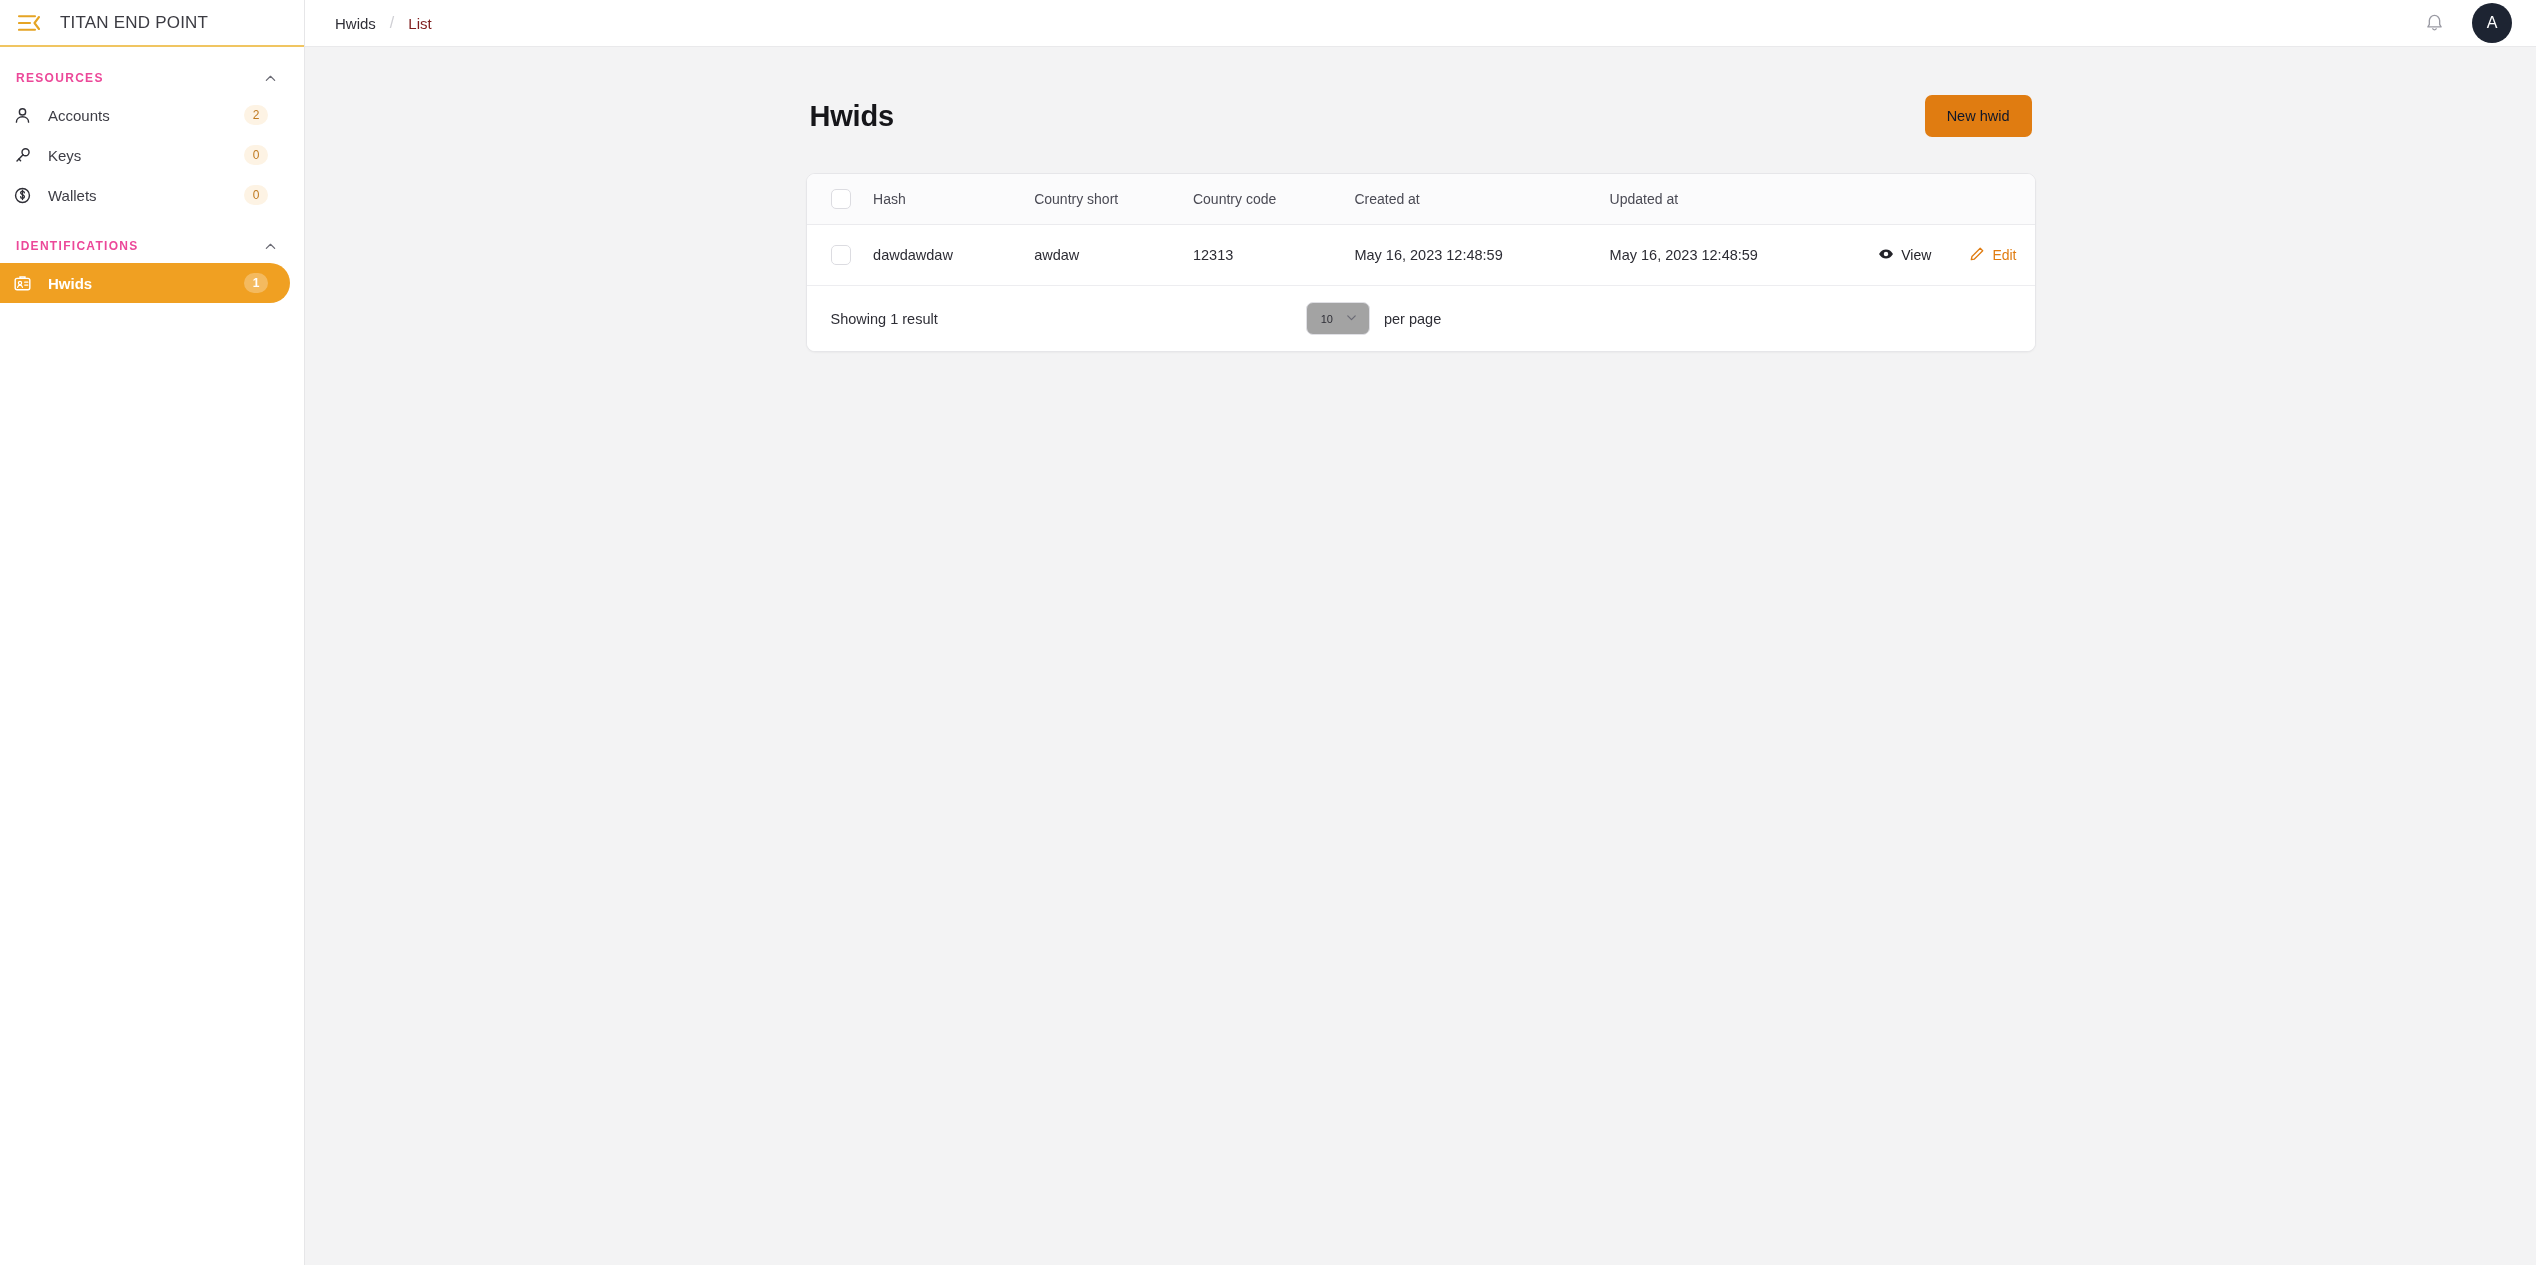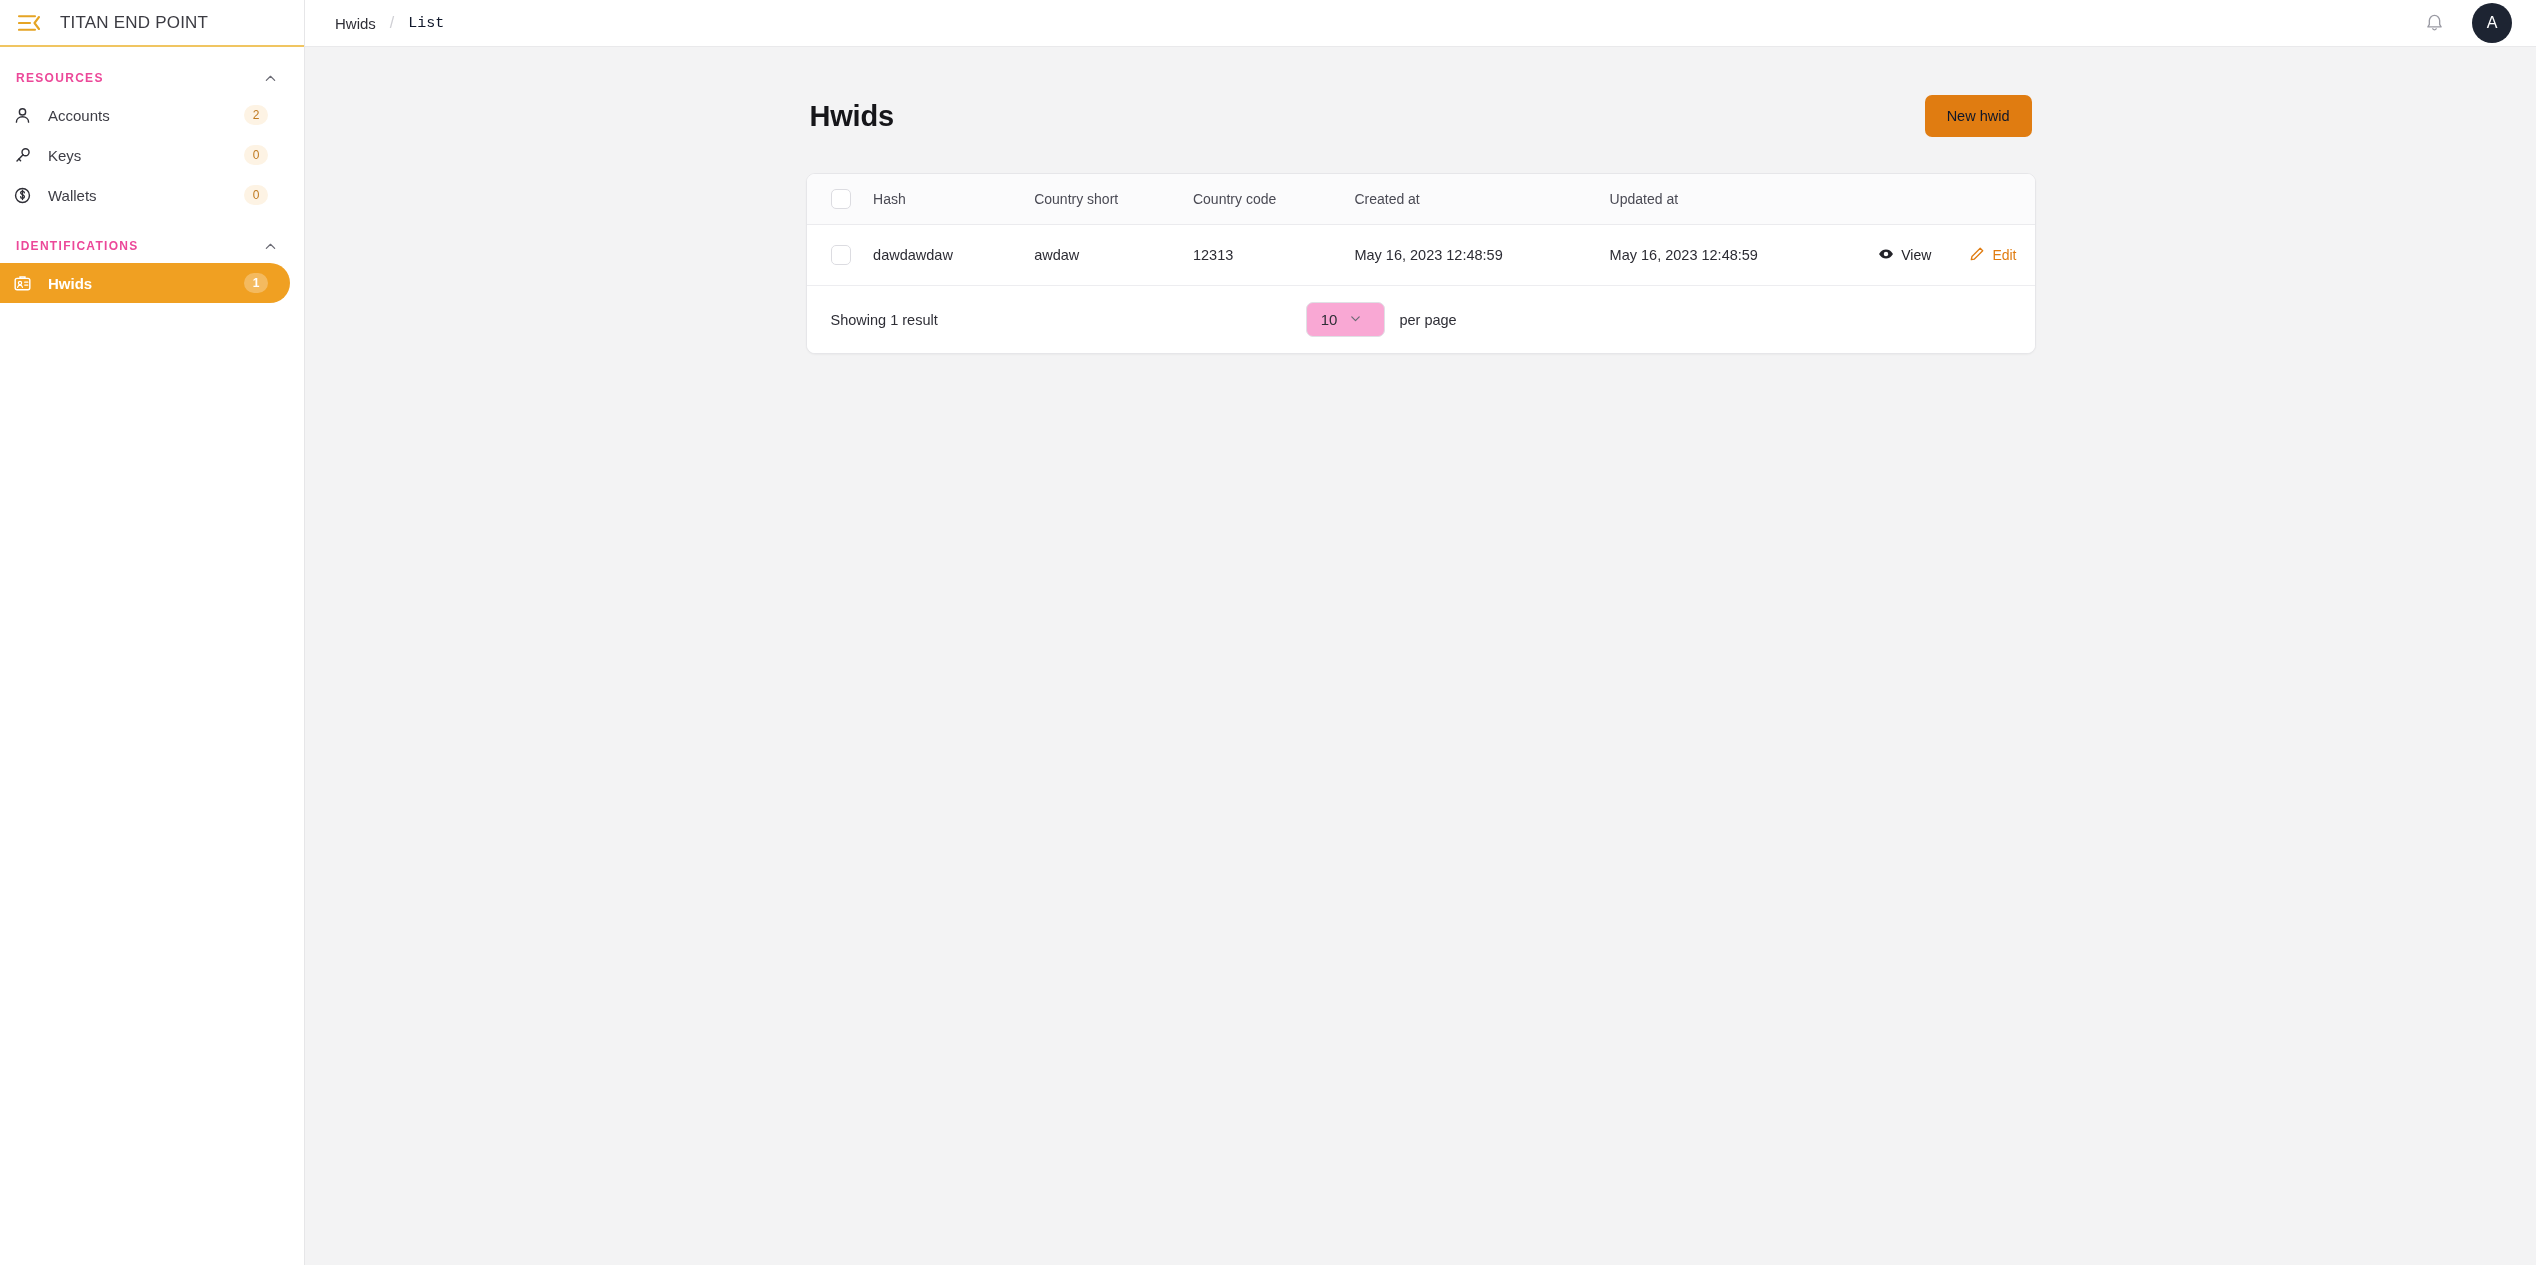--- a/index.html
+++ b/index.html
@@ -104,21 +104,21 @@
     height: 47px;
     background: #ffffff;
     border-bottom: 1px solid #e9e9eb;
     display: flex;
     align-items: center;
     padding: 0 24px 0 30px;
   }
   .breadcrumb { display: flex; align-items: center; gap: 14px; font-size: 15px; }
   .crumb-cur { color: #2f2f37; }
   .crumb-sep { color: #cfcfd4; font-size: 16px; }
-  .crumb-sub { color: #0f172a; font-family: Liberation Mono, monospace; }
+  .crumb-sub { color: #7f1d1d; }
   .topbar-spacer { flex: 1; }
   .topbar-actions { display: flex; align-items: center; gap: 26px; }
   .bell { width: 22px; height: 22px; display: block; cursor: pointer; }
   .avatar {
     width: 40px; height: 40px; border-radius: 50%;
     background: #1d2432; color: #ffffff;
     display: flex; align-items: center; justify-content: center;
     font-size: 16px; cursor: pointer;
   }
 
@@ -192,23 +192,23 @@
     display: flex; align-items: center;
     padding: 16px 24px;
     background: #ffffff;
   }
   .foot-text { font-size: 14.5px; color: #2e2e36; }
   .foot-right { display: flex; align-items: center; gap: 14px; margin-left: 368px; }
   .select {
     display: flex; align-items: center; gap: 12px;
     border: 1px solid #e0e0e5;
     border-radius: 7px;
-    padding: 8px 22px 8px 14px;
-    background: #f9a8d4;
-    font-size: 15px;
+    padding: 8px 11px 8px 14px;
+    background: #a3a3a3;
+    font-size: 11px;
     color: #2e2e36;
     cursor: pointer;
   }
   .per-page { font-size: 14.5px; color: #2e2e36; }
 </style>
 </head>
 <body>
 
 <div class="app">
 

